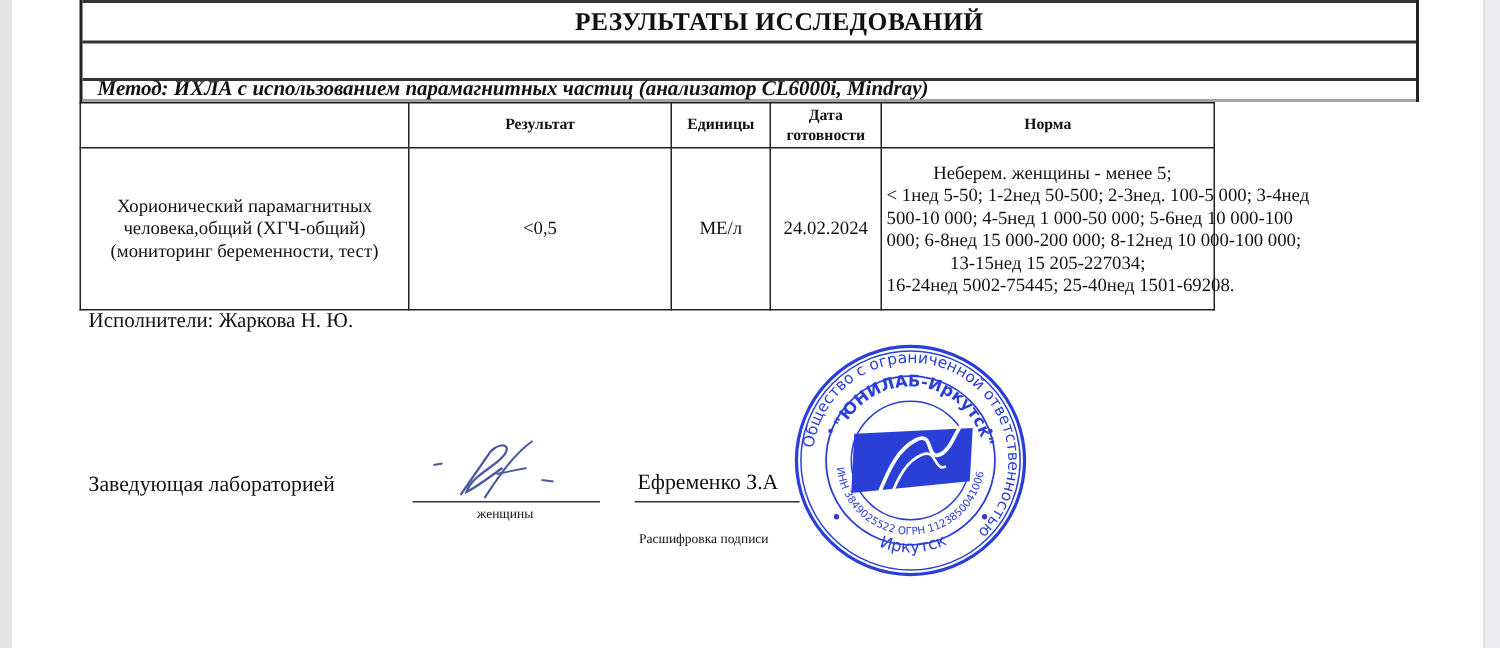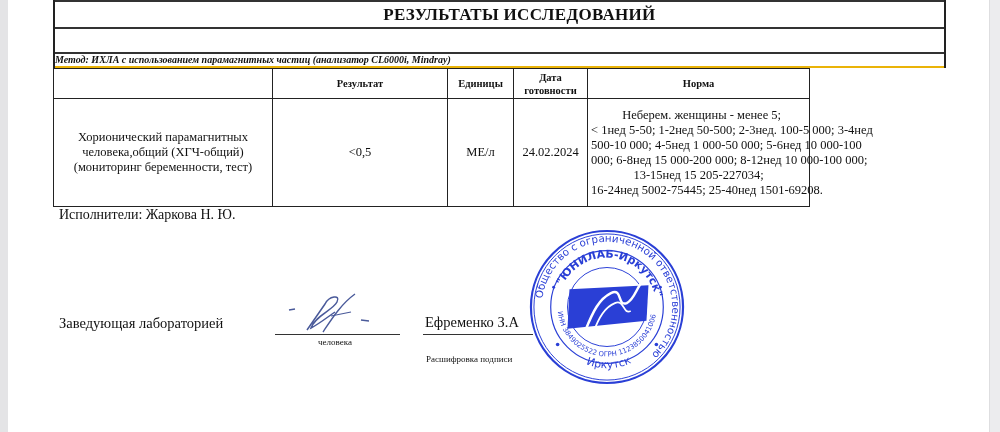--- a/index.html
+++ b/index.html
@@ -16,23 +16,23 @@
     position: relative; border-left: 2px solid #222; border-right: 2px solid #222;
   }
   .hdr-top-line { height: 2px; background: #333; }
   .title-row {
     height: 25px; border-bottom: 2px solid #333;
     display: flex; align-items: center; justify-content: center;
     font-weight: bold; font-size: 17px; letter-spacing: 0.3px; padding-left: 40px;
   }
   .blank-row { height: 23px; border-bottom: 2px solid #333; }
   .method-row {
-    height: 12px; border-bottom: 2px solid #eab308;
-    font-style: italic; font-weight: bold; font-size: 10px; line-height: 12px;
-    padding-left: 0; white-space: nowrap;
+    height: 12px; border-bottom: 2px solid #a3a3a3;
+    font-style: italic; font-weight: bold; font-size: 14px; line-height: 12px;
+    padding-left: 10px; white-space: nowrap;
   }
 
   table.results {
     border-collapse: collapse; width: 757px; table-layout: fixed;
     font-family: "Liberation Serif", serif;
   }
   table.results td, table.results th {
     border: 1.5px solid #222; padding: 0 3px; vertical-align: middle;
   }
   table.results th { font-weight: bold; font-size: 10.5px; text-align: center; line-height: 13px; height: 29px; }
@@ -110,21 +110,21 @@
 
 <svg class="signature" viewBox="0 0 90 45">
   <path d="M4 20 L10 19" stroke="#4a5a9a" stroke-width="1.4" fill="none"></path>
   <path d="M22 40 L40 14 C44 6 56 4 52 12 C48 20 30 26 26 38 C34 34 44 26 50 22" stroke="#4a5a9a" stroke-width="1.5" fill="none"></path>
   <path d="M38 42 C46 30 56 14 70 4" stroke="#4a5a9a" stroke-width="1.4" fill="none"></path>
   <path d="M46 26 L66 22" stroke="#4a5a9a" stroke-width="1.2" fill="none"></path>
   <path d="M76 30 L84 31" stroke="#4a5a9a" stroke-width="1.4" fill="none"></path>
 </svg>
 
 <div class="sig-line"></div>
-<div class="sig-caption">человека</div>
+<div class="sig-caption">женщины</div>
 <div class="name-text">Ефременко З.А</div>
 <div class="name-line"></div>
 <div class="name-caption">Расшифровка подписи</div>
 
 <svg class="stamp" viewBox="0 0 160 160">
   <defs>
     <path id="outerArc" d="M 80 80 m -66 0 a 66 66 0 1 1 132 0 a 66 66 0 1 1 -132 0"></path>
     <path id="midArc" d="M 80 80 m -50 0 a 50 50 0 1 1 100 0"></path>
     <path id="innerBottom" d="M 30 80 a 50 50 0 0 0 100 0"></path>
     <path id="cityArc" d="M 22 84 a 58 58 0 0 0 116 0"></path>

